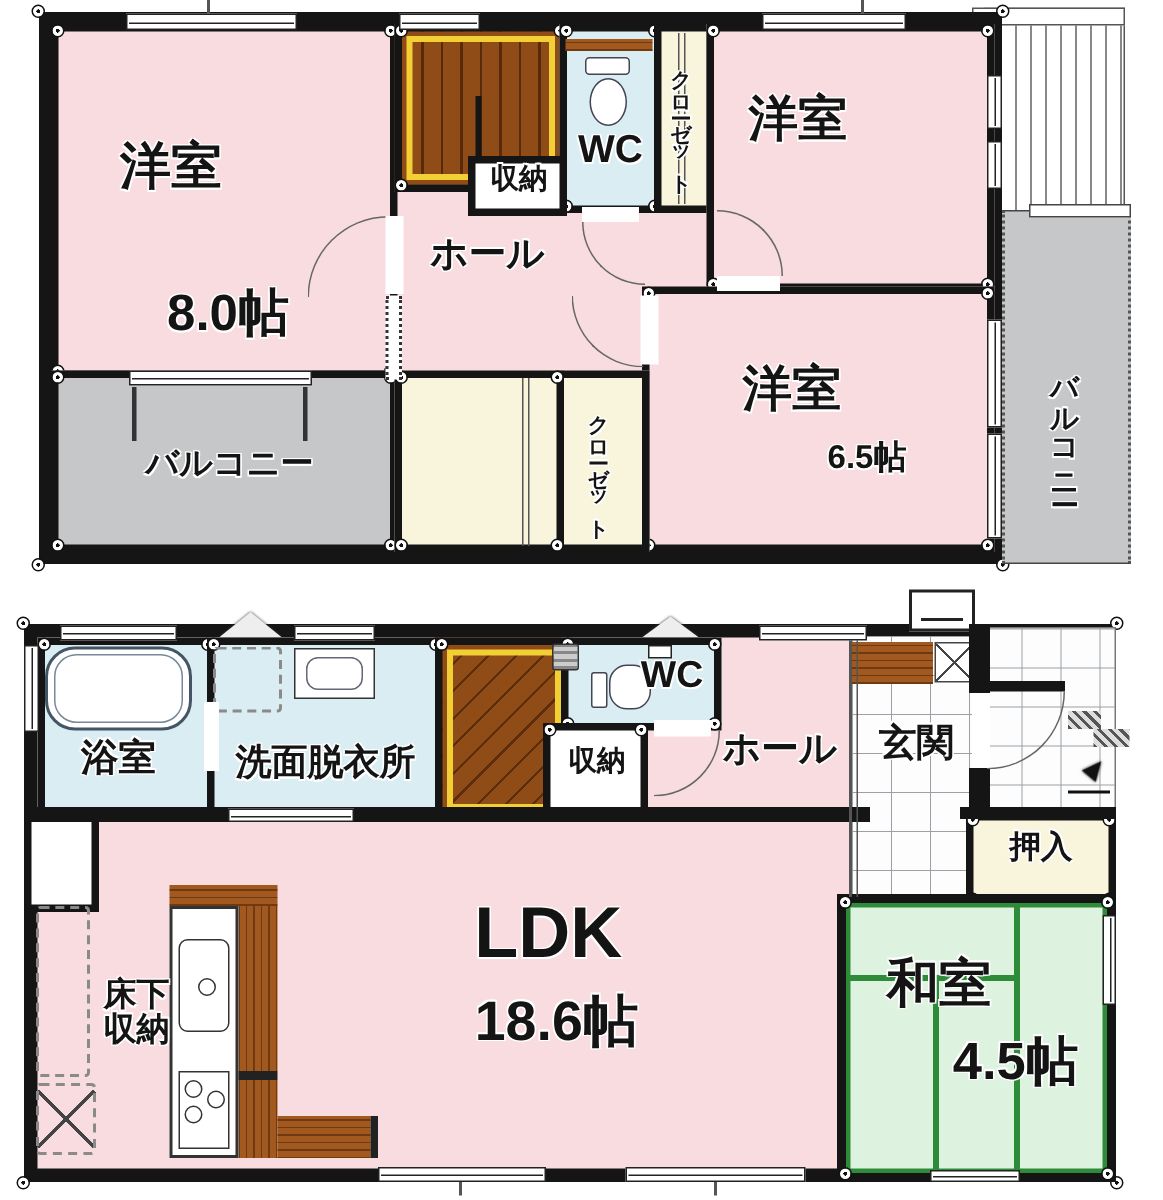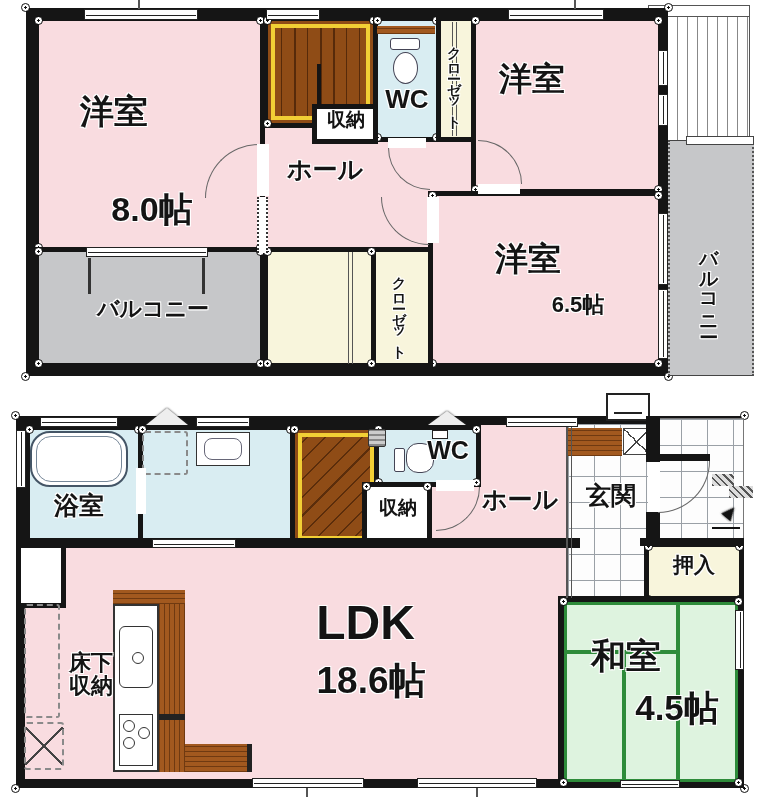--- a/index.html
+++ b/index.html
@@ -272,20 +272,21 @@
   <div class="gap" style="left:436px;top:480px;width:38px;height:11px;"></div>
   <div class="arc" style="left:436px;top:487px;width:44px;height:44px;border-right-width:1px;border-bottom-width:1px;border-bottom-right-radius:100%;"></div>
   <div class="win win-h" style="left:252px;top:778px;width:112px;height:10px;"></div>
   <div class="win win-h" style="left:417px;top:778px;width:120px;height:10px;"></div>
   <div class="win win-h" style="left:620px;top:780px;width:60px;height:8px;"></div>
   <div class="win win-v" style="left:735px;top:610px;width:9px;height:60px;"></div>
   <div class="thin" style="left:306px;top:788px;width:2px;height:9px;"></div>
   <div class="thin" style="left:476px;top:788px;width:2px;height:9px;"></div>
 
   <div class="lb" style="left:32px;top:492px;width:94px;font-size:25px;">浴室</div>
+  <div class="lb" style="left:150px;top:497px;width:134px;font-size:24px;">洗面脱衣所</div>
   <div class="lb" style="left:418px;top:437px;width:60px;font-size:25px;">WC</div>
   <div class="lb" style="left:368px;top:498px;width:60px;font-size:19px;">収納</div>
   <div class="lb" style="left:478px;top:486px;width:84px;font-size:25px;">ホール</div>
   <div class="lb" style="left:578px;top:482px;width:66px;font-size:25px;">玄関</div>
   <div class="lb" style="left:56px;top:652px;width:70px;font-size:22px;">床下
 収納</div>
   <div class="lb" style="left:288px;top:598px;width:155px;font-size:48px;">LDK</div>
   <div class="lb" style="left:278px;top:662px;width:186px;font-size:37px;">18.6帖</div>
   <div class="lb" style="left:578px;top:638px;width:96px;font-size:35px;">和室</div>
   <div class="lb" style="left:610px;top:690px;width:134px;font-size:35px;">4.5帖</div>

